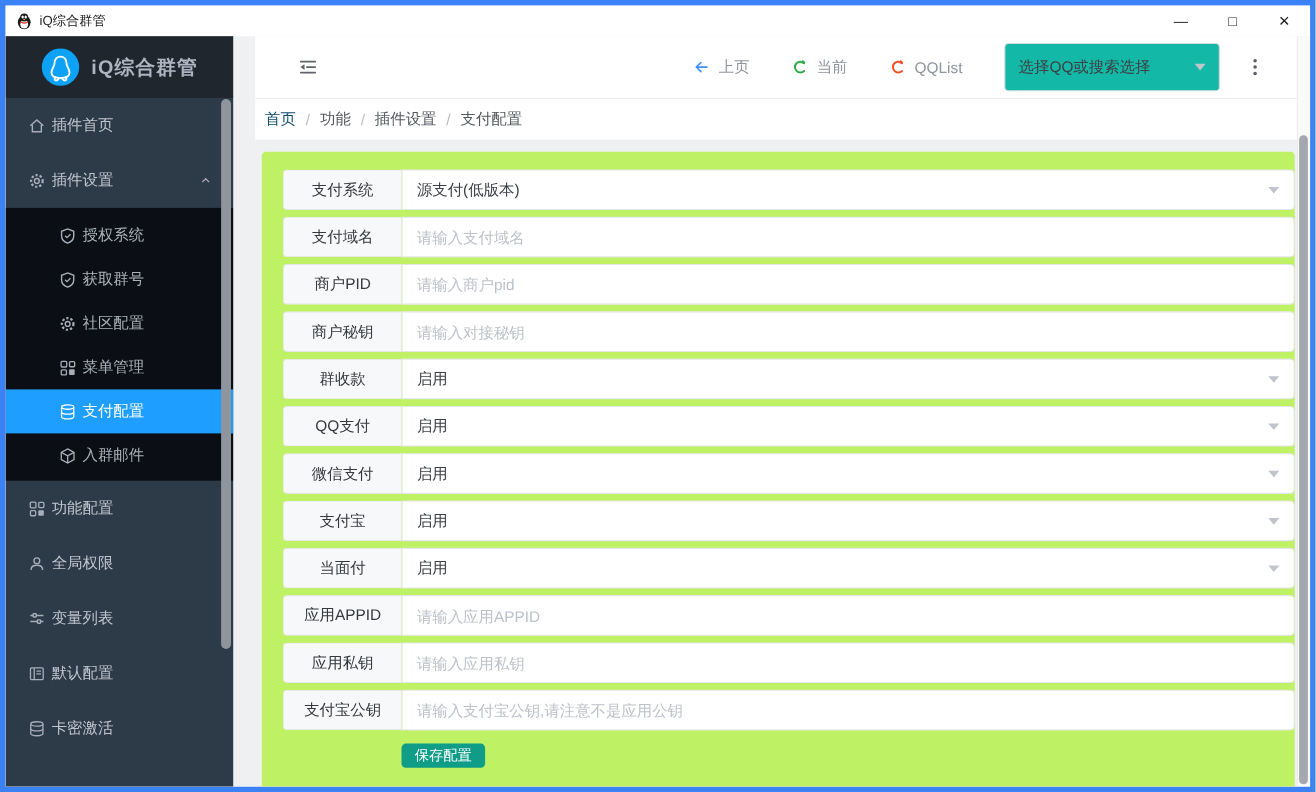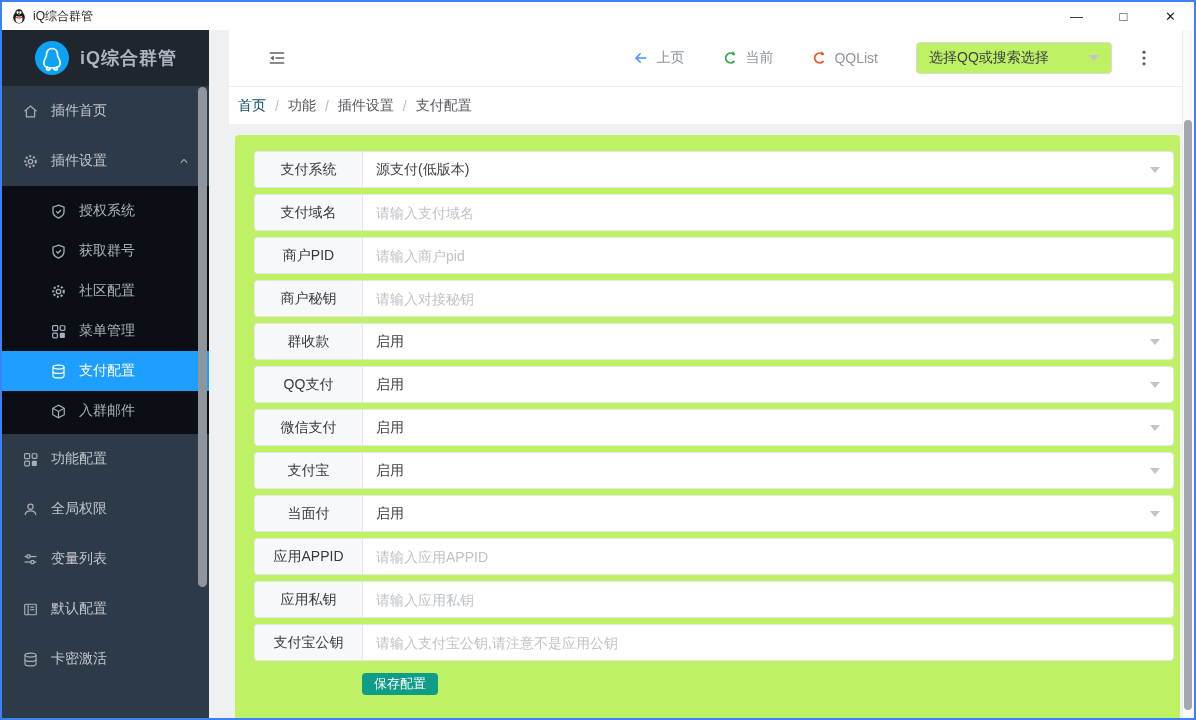--- a/index.html
+++ b/index.html
@@ -1,19 +1,19 @@
 <!DOCTYPE html>
 <html><head>
 <meta charset="utf-8">
 <style>
   * { margin:0; padding:0; box-sizing:border-box; }
   html,body { background:#cfcfcf; }
   .window{
     width:1196px;height:720px;position:relative;background:#fff;
-    border:2px solid #3b82f6;overflow:hidden;
+    border:5px solid #3b82f6;overflow:hidden;
     font-family:"Liberation Sans",sans-serif;
   }
   
   .titlebar{height:28px;background:#fff;display:flex;align-items:center;}
   .tb-icon{width:16px;height:16px;margin:0 6px 0 9px;display:inline-flex;}
   .tb-icon svg{width:100%;height:100%;display:block;}
   .tb-title{font-size:12px;color:#1b1b1b;}
   .tb-controls{margin-left:auto;display:flex;height:100%;}
   .tb-btn{width:47px;height:100%;display:flex;align-items:center;justify-content:center;
     font-size:13px;color:#202020;cursor:pointer;}
@@ -21,42 +21,42 @@
   .app{display:flex;height:690px;background:#eff0f2;}
   
   .sidebar{width:207px;flex-shrink:0;background:#2d3a47;position:relative;overflow:hidden;}
   .logo{height:56px;background:#20262e;display:flex;align-items:center;justify-content:center;gap:10px;}
   .logo-ic{width:36px;height:36px;display:inline-flex;}
   .logo-ic svg{width:100%;height:100%;display:block;}
   .logo-text{color:#adb5c1;font-size:18px;font-weight:bold;letter-spacing:1px;}
   .menu-item{height:50px;display:flex;align-items:center;padding:0 18px 0 20px;
     color:#c0c6cf;font-size:14px;cursor:pointer;white-space:nowrap;}
   .menu-item .ic{color:#a7aeb9;}
-  .mi-label{margin-left:12px;flex:1;}
+  .mi-label{margin-left:5px;flex:1;}
   .ic{display:inline-flex;width:17px;height:17px;flex-shrink:0;}
   .ic svg{width:100%;height:100%;display:block;}
   .chev{width:14px;height:14px;color:#8d949e;margin-left:auto;}
   .submenu{background:#0b0f15;padding:5px 0 3px;}
   .submenu .menu-item{height:40px;padding-left:48px;color:#abb2bc;justify-content:center;}
   .submenu .menu-item.active{background:#1e9fff;color:#fff;}
   .submenu .menu-item.active .ic{color:#fff;}
   .sb-thumb{position:absolute;top:57px;right:2px;width:9px;height:500px;
     background:#8f959d;border-radius:5px;cursor:pointer;}
   
   .main{flex:1;display:flex;flex-direction:column;min-width:0;margin-left:20px;}
   .hdr{height:57px;background:#fff;border-bottom:1px solid #ededed;
     display:flex;align-items:center;padding:0 40px 0 38px;}
   .fold{width:20px;height:20px;color:#5f6368;cursor:pointer;display:inline-flex;}
   .fold svg{width:100%;height:100%;}
   .hdr-right{margin-left:auto;display:flex;align-items:center;}
   .navlink{display:flex;align-items:center;gap:7px;font-size:14px;color:#8f959e;
     cursor:pointer;margin-right:38px;}
   .nav-ic{width:16px;height:16px;}
-  .qq-select{width:196px;height:32px;border:1px solid #d8dade;border-radius:4px;
-    background:#bef264;display:flex;align-items:center;justify-content:space-between;
+  .qq-select{width:196px;height:44px;border:1px solid #d8dade;border-radius:4px;
+    background:#14b8a6;display:flex;align-items:center;justify-content:space-between;
     padding:0 12px;font-size:14px;color:#3d4046;cursor:pointer;margin-right:22px;}
   .caret{width:0;height:0;border-left:5px solid transparent;border-right:5px solid transparent;
     border-top:6px solid #c0c4cc;}
   .more{width:20px;height:20px;color:#5a5e66;cursor:pointer;display:inline-flex;}
   .more svg{width:100%;height:100%;}
   
   .crumbbar{height:37px;background:#fff;display:flex;align-items:center;
     padding-left:9px;font-size:14px;}
   .crumb{color:#55585e;cursor:pointer;}
   .crumb.first{color:#0c4a6e;}

